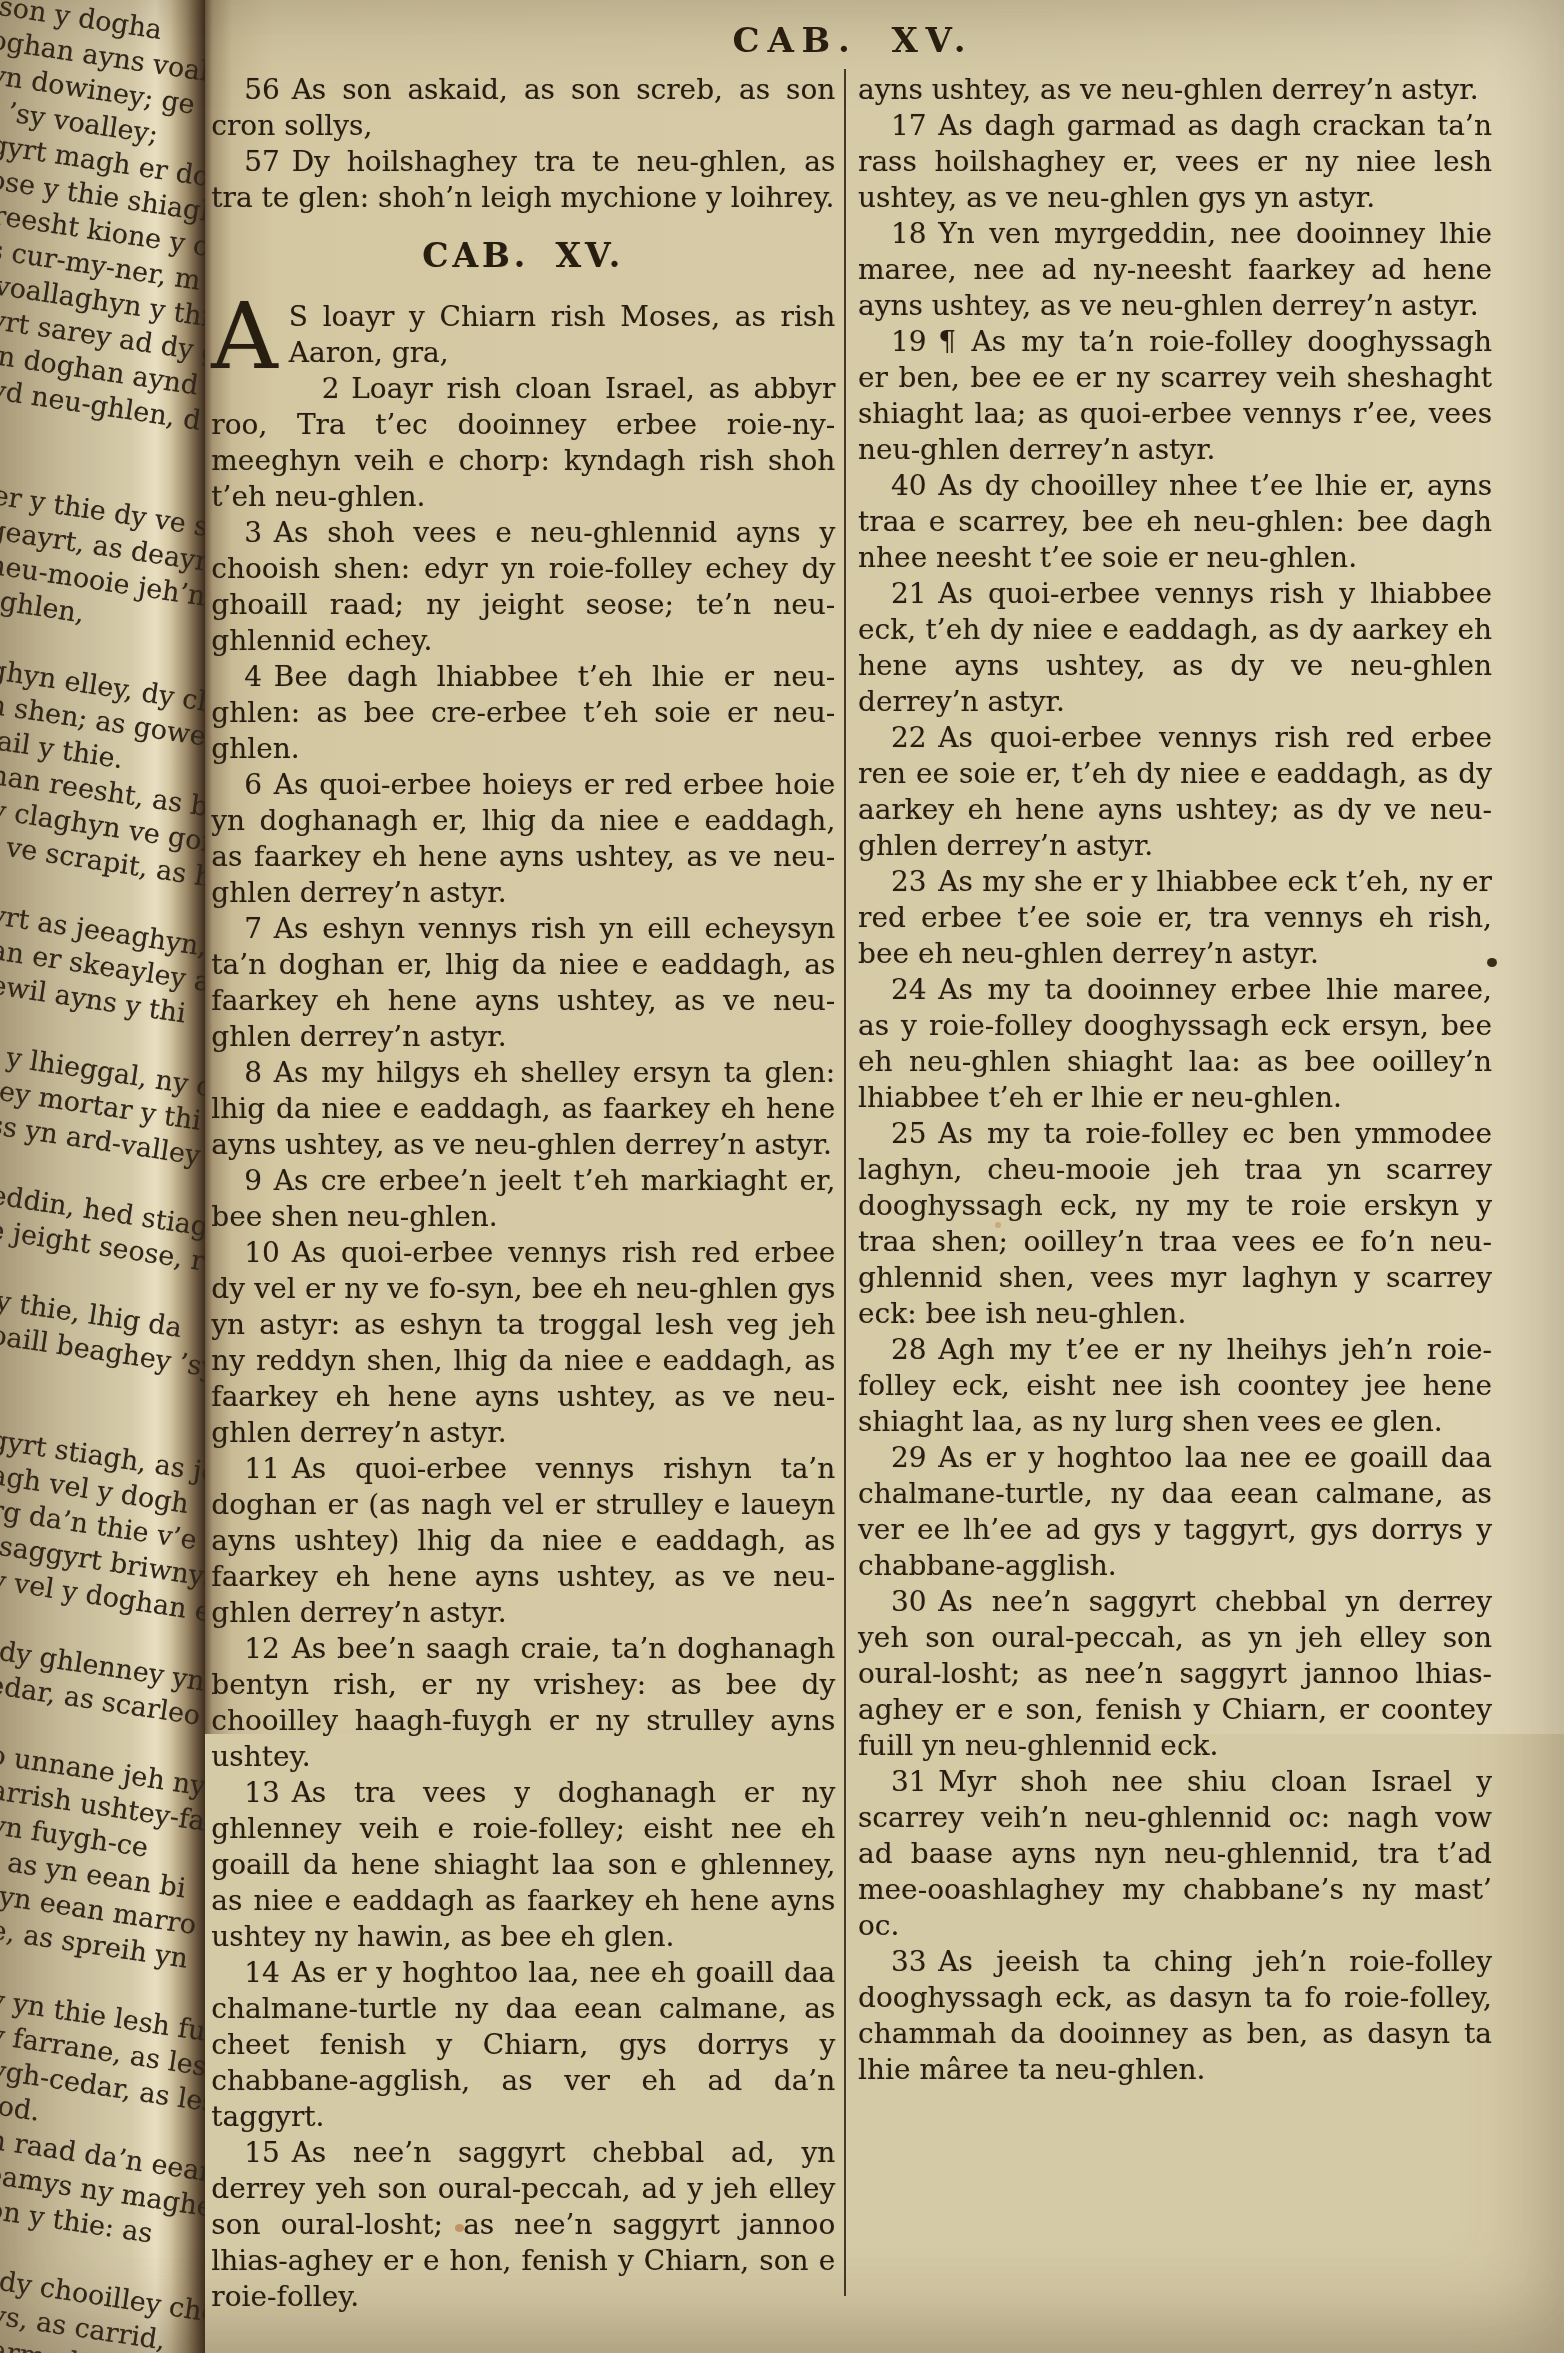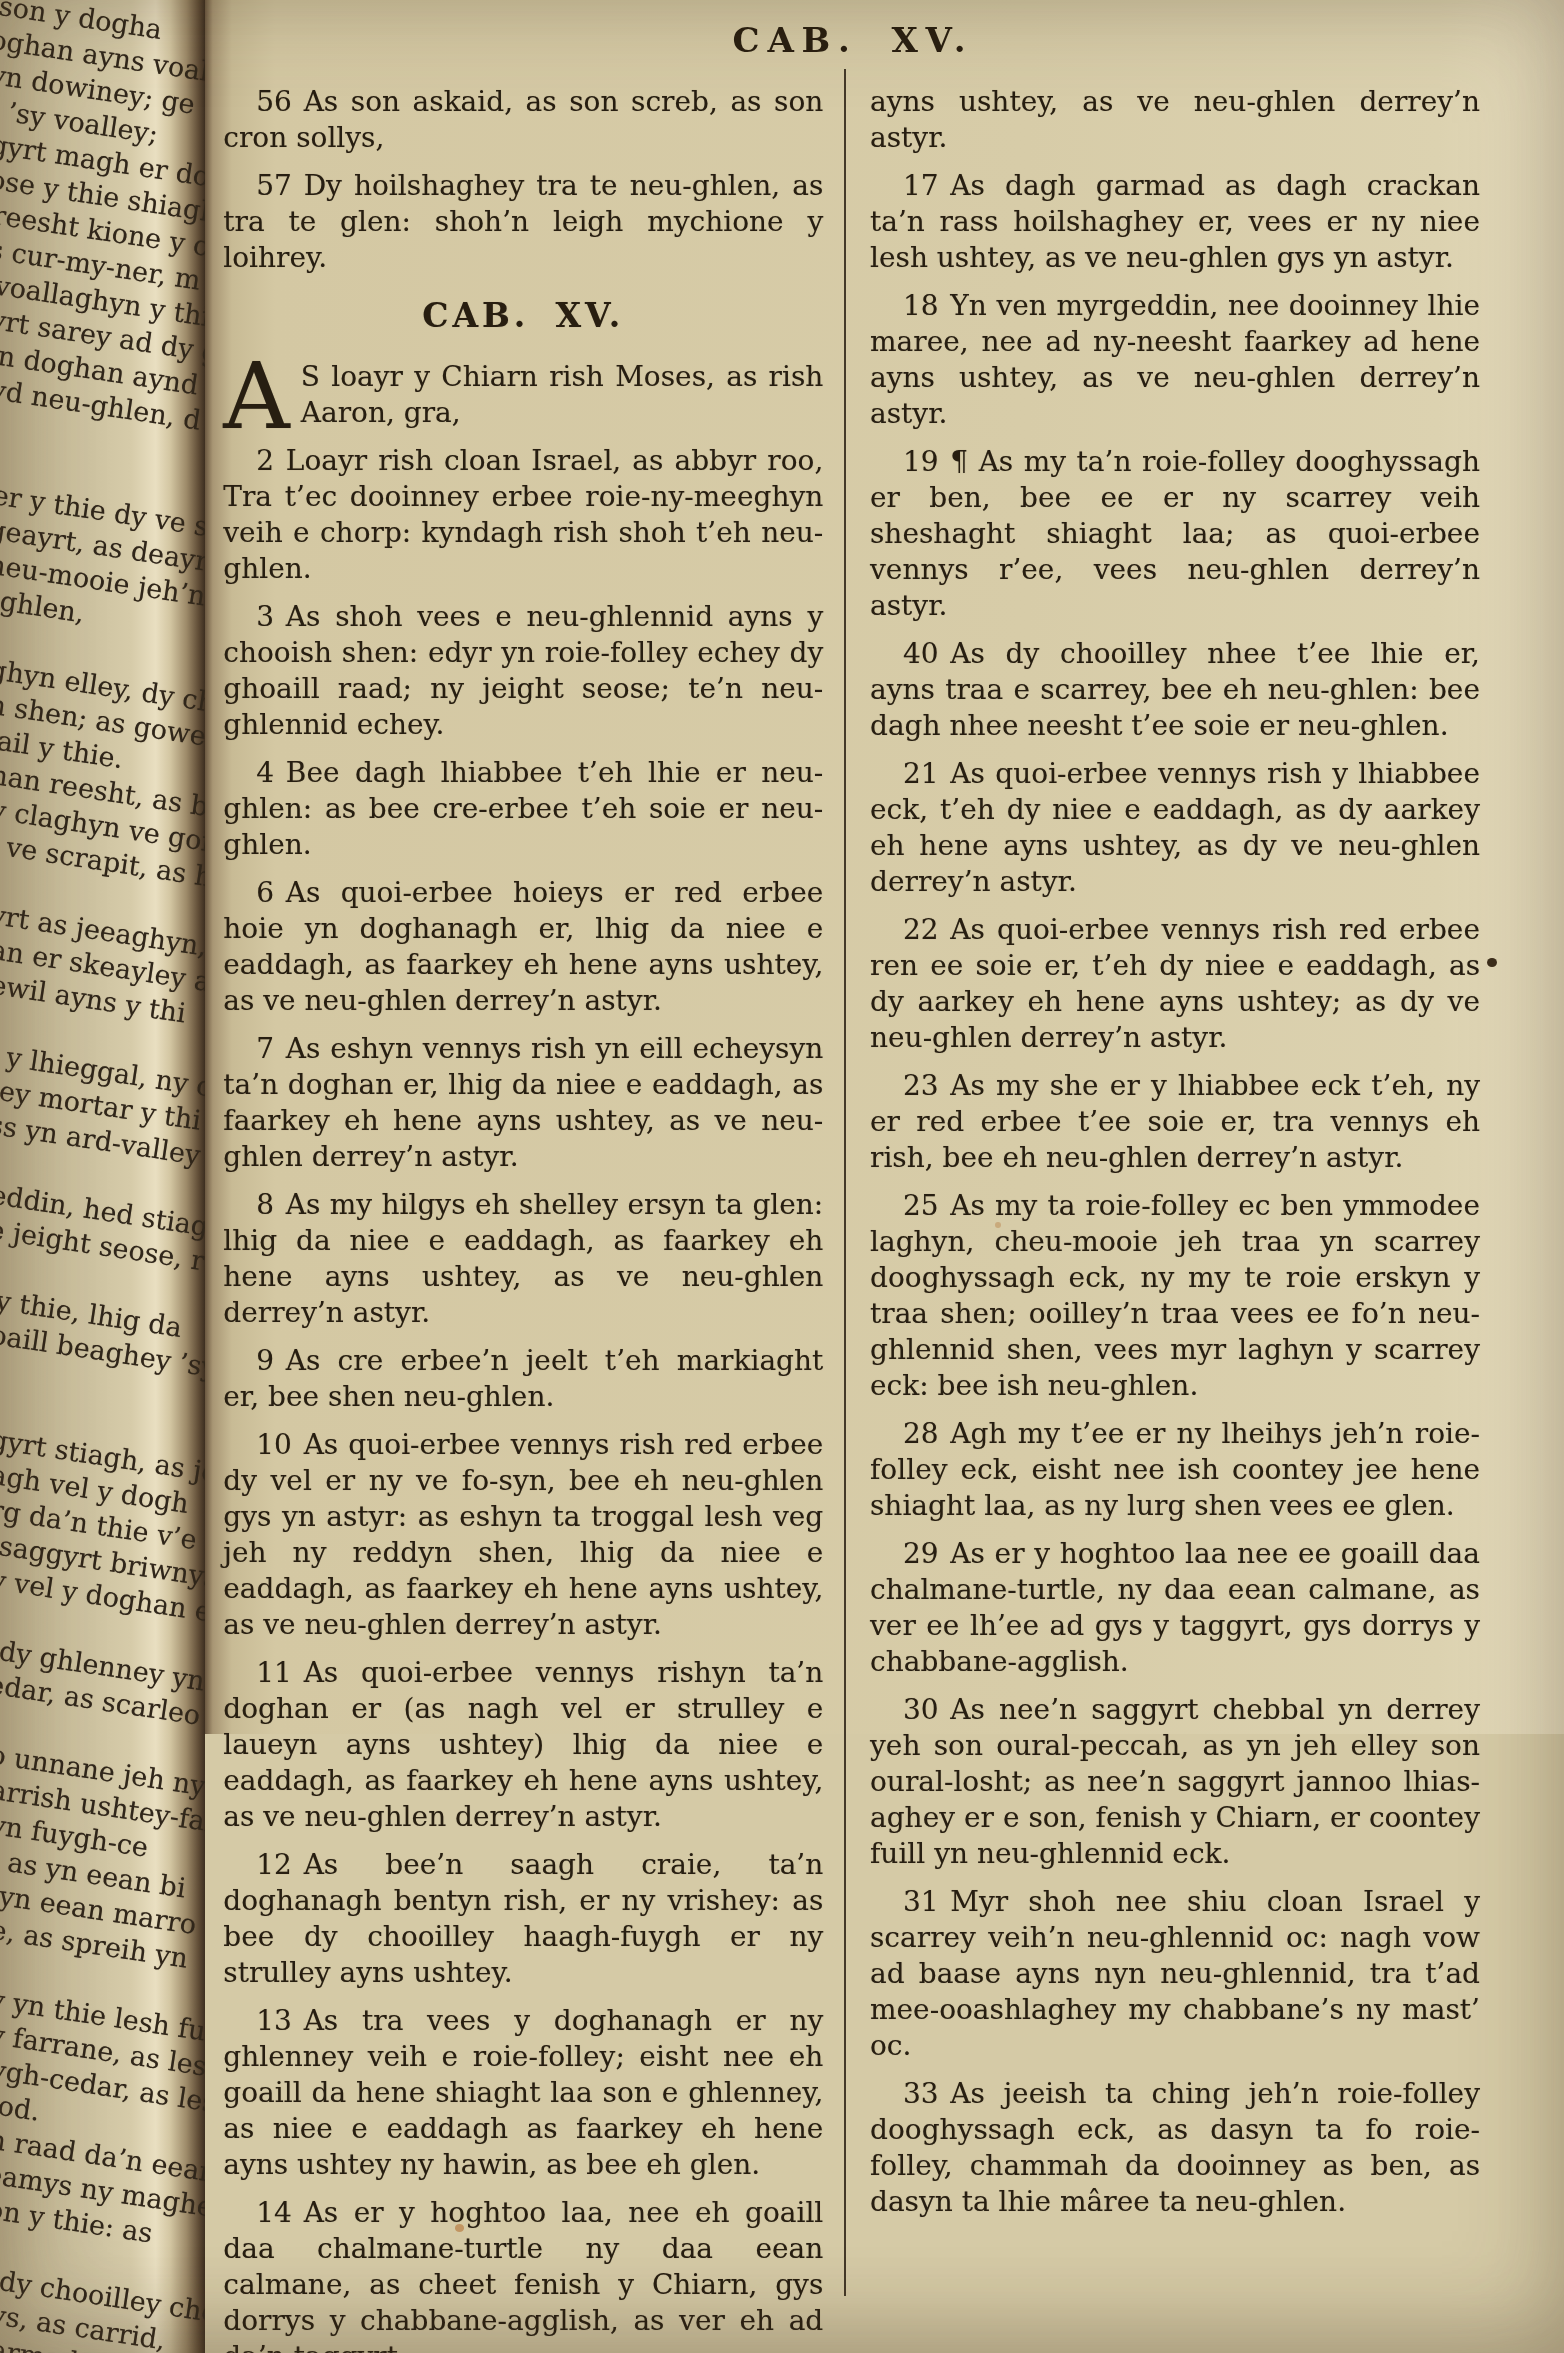--- a/index.html
+++ b/index.html
@@ -30,21 +30,21 @@
   .running-head{
     position:absolute;top:20.3px;left:648px;transform:translateX(-50%);
     font-size:34px;font-weight:bold;letter-spacing:7.8px;word-spacing:14px;color:#281e10;
     white-space:nowrap;
   }
   .divider{position:absolute;left:639px;top:69px;width:2.3px;height:2227px;background:#2a2013;opacity:.85;}
   .col{position:absolute;top:72px;color:#271e11;}
   .col-left{left:6.3px;width:624px;}
   .col-right{left:653px;width:634px;}
   .verse{
-    margin:12px;text-indent:33px;text-align:justify;
+    margin:0;text-indent:33px;text-align:justify;
     font-size:28px;line-height:36px;
     text-shadow:0 0 0.8px rgba(39,30,17,.35);
   }
   .no-indent{text-indent:0;}
   .vnum{margin-right:11.7px;}
   .chapter-head{
     text-align:center;font-size:33px;font-weight:bold;letter-spacing:3.9px;word-spacing:11px;
     margin:22px 0 25px 0;text-indent:0;color:#281e10;line-height:36px;
   }
   .dropcap{
@@ -162,20 +162,21 @@
 
   <div class="col col-right">
     <p class="verse no-indent">ayns ushtey, as ve neu-ghlen derrey’n astyr.</p>
     <p class="verse"><span class="vnum">17</span><span>As dagh garmad as dagh crackan ta’n rass hoilshaghey er, vees er ny niee lesh ushtey, as ve neu-ghlen gys yn astyr.</span></p>
     <p class="verse"><span class="vnum">18</span><span>Yn ven myrgeddin, nee dooinney lhie maree, nee ad ny-neesht faarkey ad hene ayns ushtey, as ve neu-ghlen derrey’n astyr.</span></p>
     <p class="verse"><span class="vnum">19</span><span>¶ As my ta’n roie-folley dooghyssagh er ben, bee ee er ny scarrey veih sheshaght shiaght laa; as quoi-erbee vennys r’ee, vees neu-ghlen derrey’n astyr.</span></p>
     <p class="verse"><span class="vnum">40</span><span>As dy chooilley nhee t’ee lhie er, ayns traa e scarrey, bee eh neu-ghlen: bee dagh nhee neesht t’ee soie er neu-ghlen.</span></p>
     <p class="verse"><span class="vnum">21</span><span>As quoi-erbee vennys rish y lhiabbee eck, t’eh dy niee e eaddagh, as dy aarkey eh hene ayns ushtey, as dy ve neu-ghlen derrey’n astyr.</span></p>
     <p class="verse"><span class="vnum">22</span><span>As quoi-erbee vennys rish red erbee ren ee soie er, t’eh dy niee e eaddagh, as dy aarkey eh hene ayns ushtey; as dy ve neu-ghlen derrey’n astyr.</span></p>
     <p class="verse"><span class="vnum">23</span><span>As my she er y lhiabbee eck t’eh, ny er red erbee t’ee soie er, tra vennys eh rish, bee eh neu-ghlen derrey’n astyr.</span></p>
+    <p class="verse"><span class="vnum">24</span><span>As my ta dooinney erbee lhie maree, as y roie-folley dooghyssagh eck ersyn, bee eh neu-ghlen shiaght laa: as bee ooilley’n lhiabbee t’eh er lhie er neu-ghlen.</span></p>
     <p class="verse"><span class="vnum">25</span><span>As my ta roie-folley ec ben ymmodee laghyn, cheu-mooie jeh traa yn scarrey dooghyssagh eck, ny my te roie erskyn y traa shen; ooilley’n traa vees ee fo’n neu-ghlennid shen, vees myr laghyn y scarrey eck: bee ish neu-ghlen.</span></p>
     <p class="verse"><span class="vnum">28</span><span>Agh my t’ee er ny lheihys jeh’n roie-folley eck, eisht nee ish coontey jee hene shiaght laa, as ny lurg shen vees ee glen.</span></p>
     <p class="verse"><span class="vnum">29</span><span>As er y hoghtoo laa nee ee goaill daa chalmane-turtle, ny daa eean calmane, as ver ee lh’ee ad gys y taggyrt, gys dorrys y chabbane-agglish.</span></p>
     <p class="verse"><span class="vnum">30</span><span>As nee’n saggyrt chebbal yn derrey yeh son oural-peccah, as yn jeh elley son oural-losht; as nee’n saggyrt jannoo lhias-aghey er e son, fenish y Chiarn, er coontey fuill yn neu-ghlennid eck.</span></p>
     <p class="verse"><span class="vnum">31</span><span>Myr shoh nee shiu cloan Israel y scarrey veih’n neu-ghlennid oc: nagh vow ad baase ayns nyn neu-ghlennid, tra t’ad mee-ooashlaghey my chabbane’s ny mast’ oc.</span></p>
     <p class="verse"><span class="vnum">33</span><span>As jeeish ta ching jeh’n roie-folley dooghyssagh eck, as dasyn ta fo roie-folley, chammah da dooinney as ben, as dasyn ta lhie mâree ta neu-ghlen.</span></p>
   </div>
 
   <div class="ink-spot"></div>
   <div class="fox1"></div>

